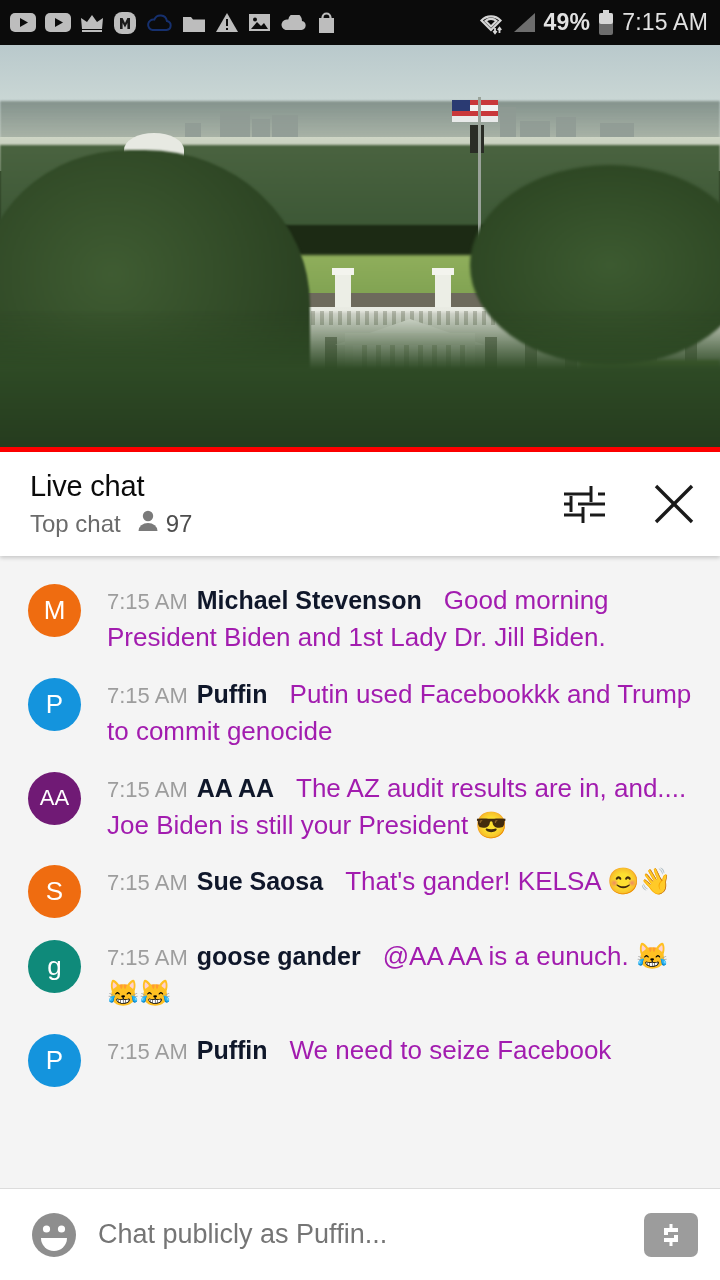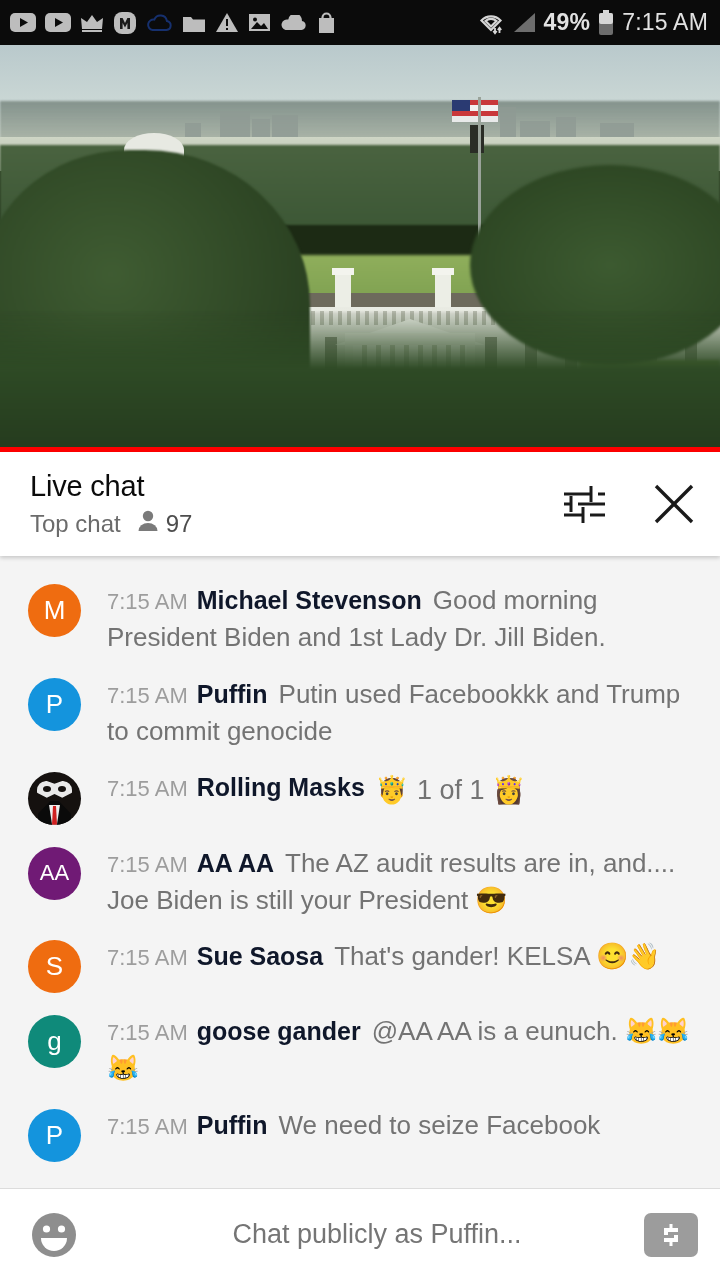--- a/index.html
+++ b/index.html
@@ -158,21 +158,21 @@
   .avatar {
     flex: 0 0 53px; width: 53px; height: 53px; border-radius: 50%;
     display:flex; align-items:center; justify-content:center;
     color: #ffffff; font-size: 26px; font-weight: 400; margin-top: 2px;
     overflow: hidden; position: relative;
   }
   .avatar.small-txt { font-size: 22px; }
   .msg-body { padding-left: 26px; padding-right: 6px; line-height: 1.42; }
   .ts { font-size: 22px; color: #9d9d9d; }
   .author { font-size: 25px; color: #0f172a; font-weight: bold; margin-left: 9px; }
-  .text { font-size: 26px; color: #737373; margin-left: 11px; }
+  .text { font-size: 26px; color: #a21caf; margin-left: 22px; }
   .emo { font-size: 27px; vertical-align: -3px; }
 
   
   .mask-av { background: #15110f; }
   .mask-av .face {
     position:absolute; left:9px; top:9px; width:35px; height:17px;
     background:#e9e9e9; border-radius: 9px 9px 6px 6px;
     clip-path: polygon(0 12%, 26% 0, 50% 18%, 74% 0, 100% 12%, 100% 72%, 72% 100%, 50% 78%, 28% 100%, 0 72%);
   }
   .mask-av .face::before, .mask-av .face::after{
@@ -192,22 +192,22 @@
     clip-path: polygon(20% 0, 80% 0, 100% 100%, 0 100%);
   }
 
   
   .chat-input-bar {
     flex: 0 0 92px; background: #ffffff; border-top: 1px solid #dcdcdc;
     display:flex; align-items:center; padding: 0 22px 0 28px;
   }
   .emoji-btn { flex: 0 0 52px; width:52px; height:52px; cursor: pointer; }
   .chat-placeholder {
-    flex: 1 1 auto; margin-left: 30px; font-size: 27px; color: #9a9a9a;
-    background: transparent; border: none; outline: none; font-family: inherit; text-align: center;
+    flex: 1 1 auto; margin-left: 18px; font-size: 27px; color: #9a9a9a;
+    background: transparent; border: none; outline: none; font-family: inherit;
   }
   .superchat-btn {
     flex: 0 0 54px; width: 54px; height: 44px; border-radius: 7px;
     background: #9c9c9c; display:flex; align-items:center; justify-content:center; cursor:pointer;
   }
 </style>
 </head>
 <body>
 
 <div id="app">
@@ -402,31 +402,20 @@
 
     <div class="msg">
       <div class="avatar" style="background:#1494dd">
         <span>P</span>
       </div>
       <div class="msg-body">
         <span class="ts">7:15 AM</span><span class="author">Puffin</span><span class="text">Putin used Facebookkk and Trump to commit genocide</span>
       </div>
     </div>
 
-    <div class="msg">
-      <div class="avatar mask-av">
-        <span class="suit"></span>
-        <span class="shirt"></span>
-        <span class="tie"></span>
-        <span class="face"></span>
-      </div>
-      <div class="msg-body">
-        <span class="ts">7:15 AM</span><span class="author">Rolling Masks</span><span class="text emo">🤴 1 of 1 👸</span>
-      </div>
-    </div>
 
     <div class="msg">
       <div class="avatar small-txt" style="background:#701a75">
         <span>AA</span>
       </div>
       <div class="msg-body">
         <span class="ts">7:15 AM</span><span class="author">AA AA</span><span class="text">The AZ audit results are in, and.... Joe Biden is still your President 😎</span>
       </div>
     </div>
 

